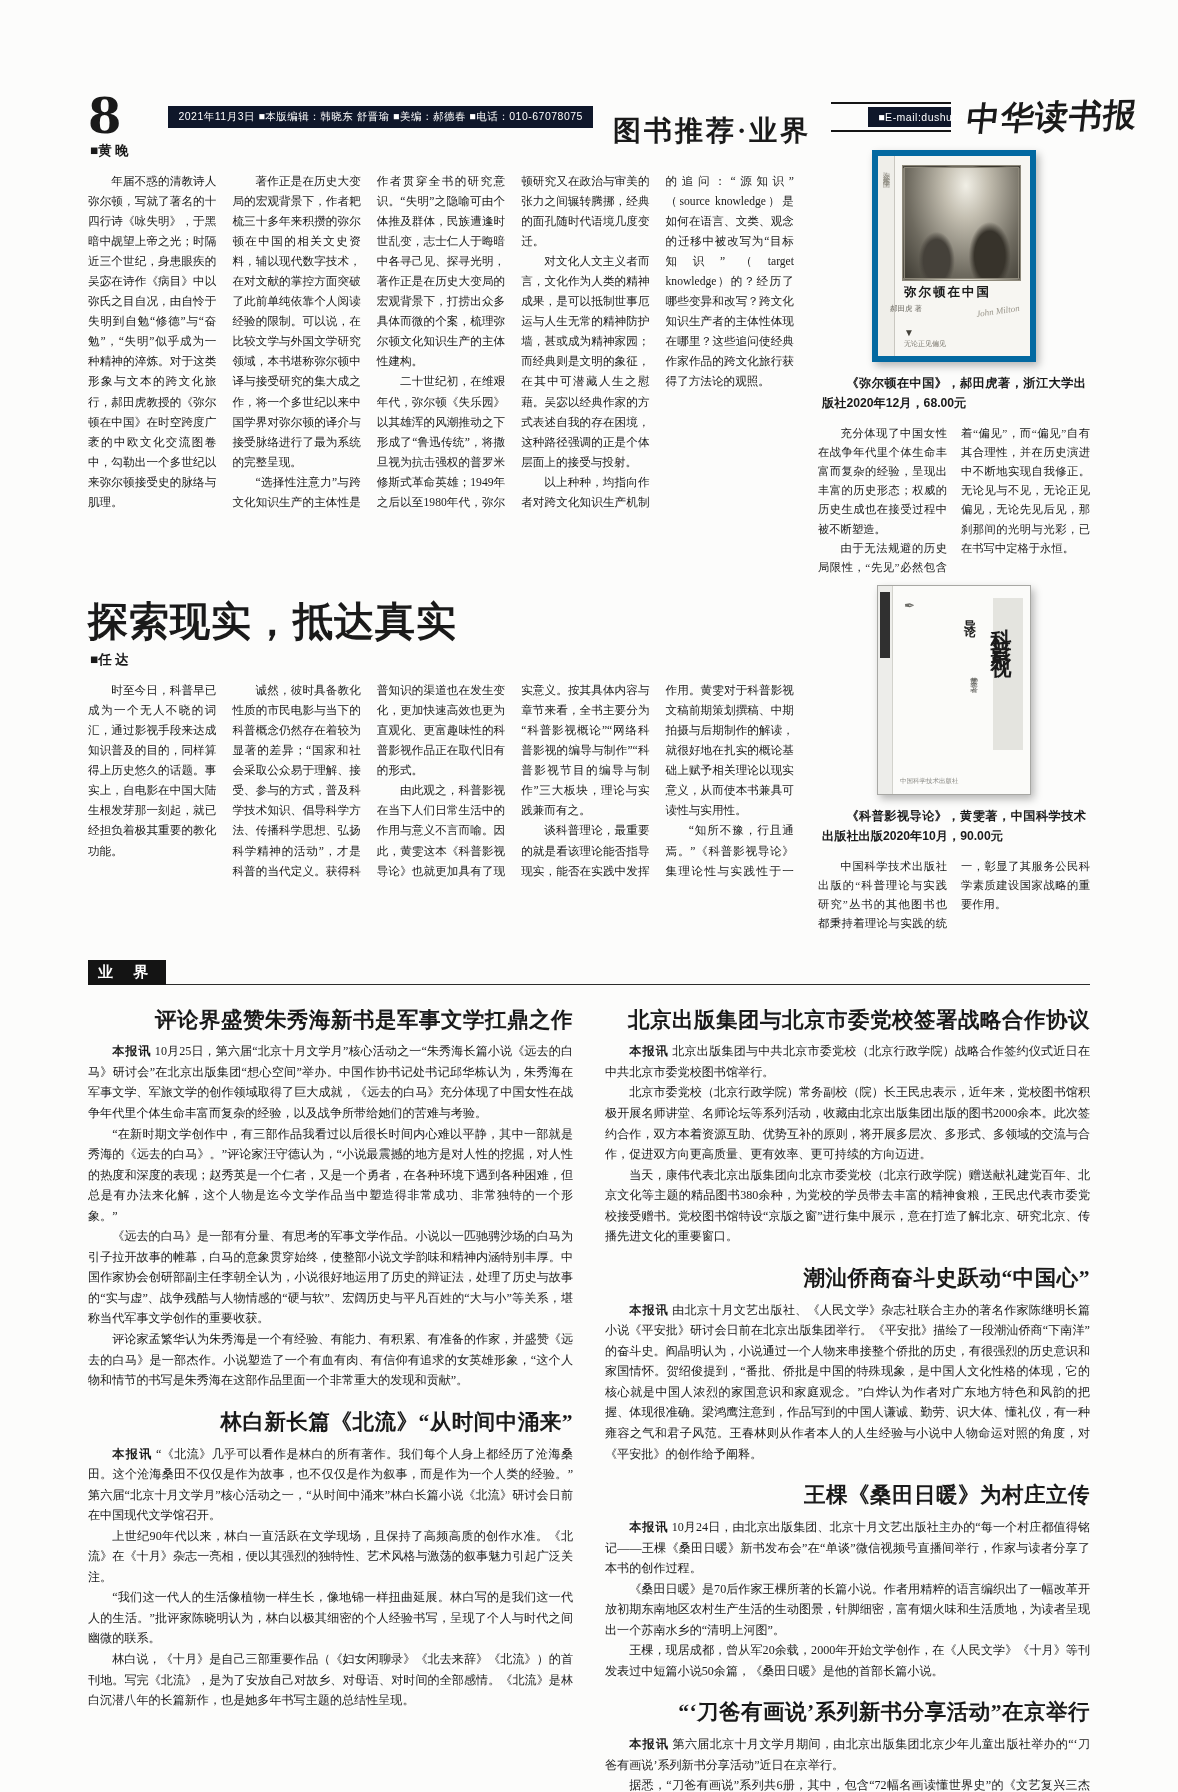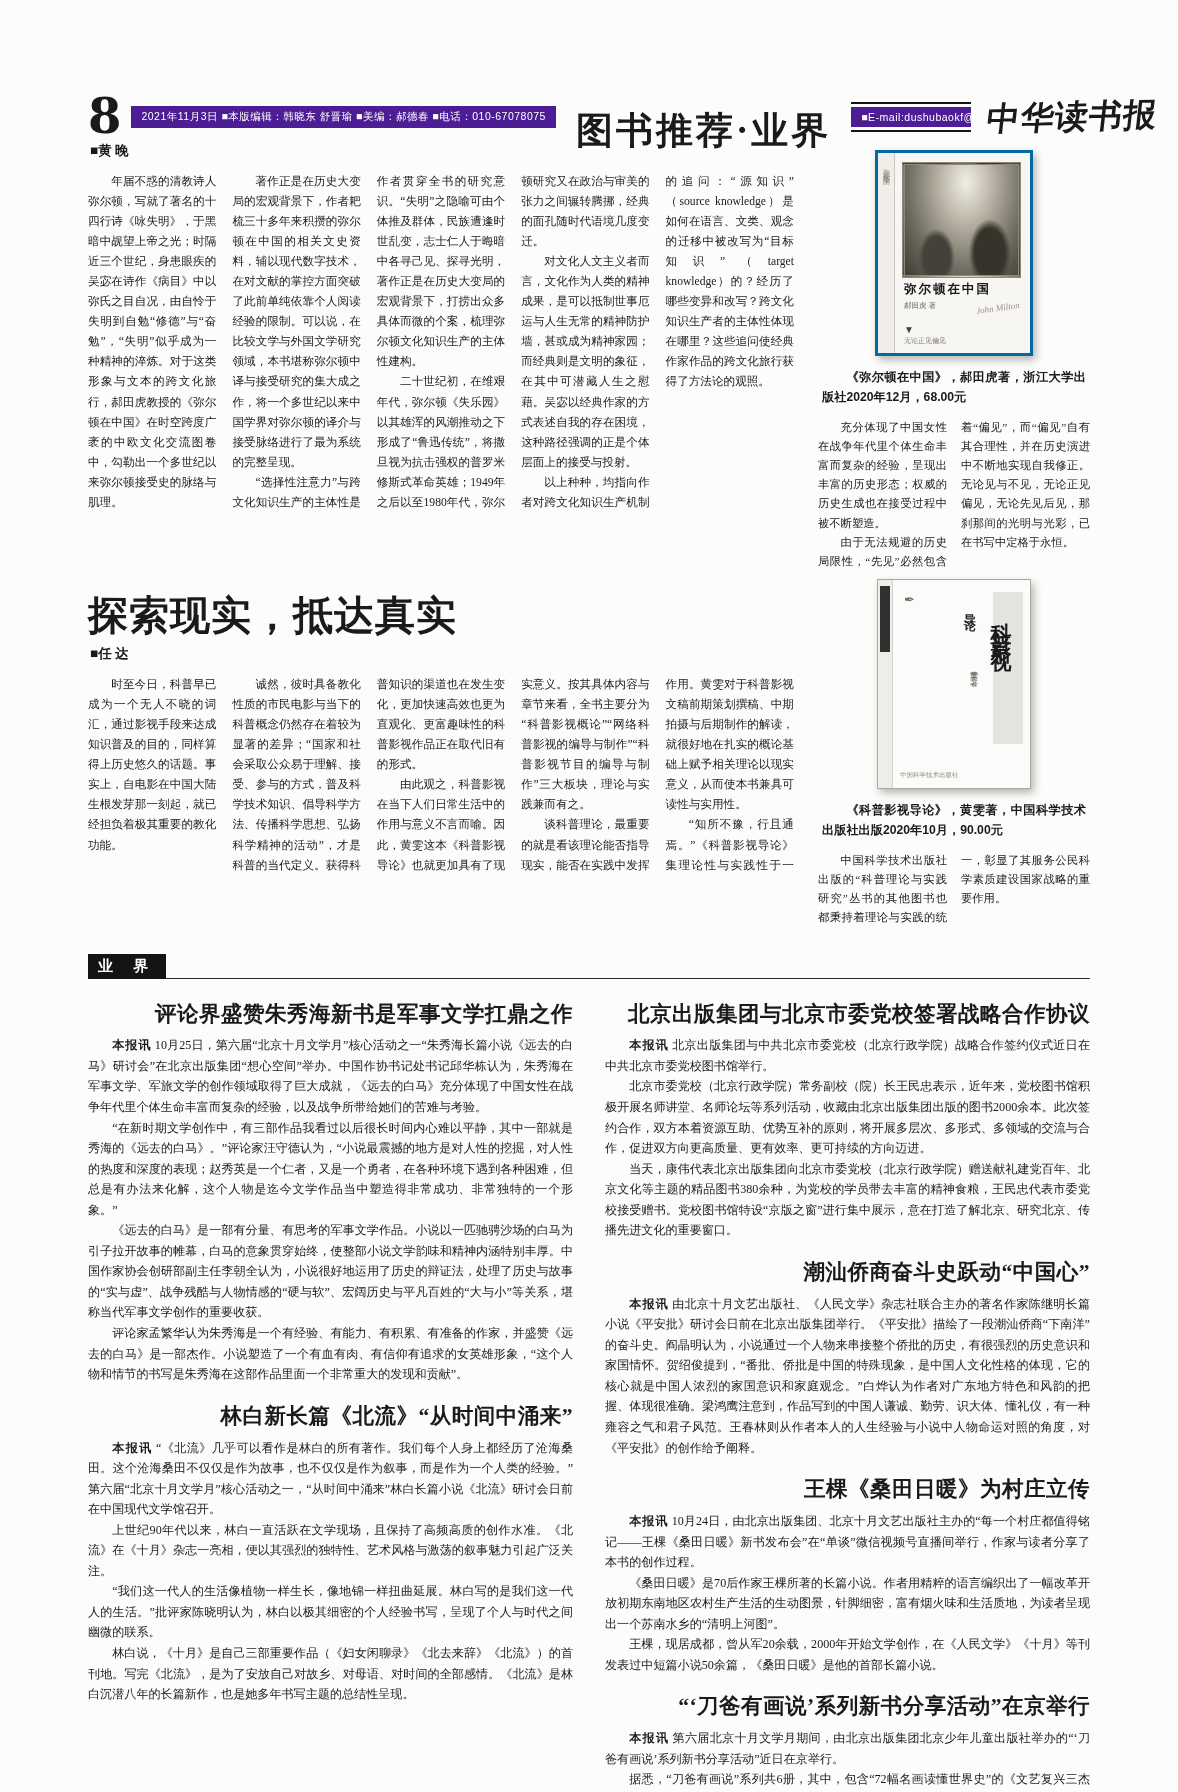--- a/index.html
+++ b/index.html
@@ -4,54 +4,54 @@
 <style>
   html,body{margin:0;padding:0;background:#e8e8e6;}
   .page{
     width:1178px;height:1792px;margin:0 auto;background:#fcfcfb;
     box-sizing:border-box;padding:92px 88px 36px 88px;overflow:hidden;position:relative;
     font-family:"Liberation Serif","DejaVu Serif",serif;color:#1a1a1a;
   }
   
   .hdr{display:flex;align-items:center;gap:10px;height:50px;}
   .pagenum{font-size:48px;font-weight:bold;line-height:.9;font-family:"DejaVu Serif",serif;}
-  .graybar{background:#4c1d95;color:#fff;font-family:"Liberation Sans","DejaVu Sans",sans-serif;
-    font-size:10.5px;padding:4px 10px;white-space:nowrap;letter-spacing:.5px;}
-  .sec-title{font-size:37px;font-weight:bold;white-space:nowrap;letter-spacing:3px;padding:0 10px;margin-top:27px;}
+  .graybar{background:#0f172a;color:#fff;font-family:"Liberation Sans","DejaVu Sans",sans-serif;
+    font-size:10.5px;padding:4px 10px;white-space:nowrap;letter-spacing:.5px;margin-left:37px;}
+  .sec-title{font-size:28px;font-weight:bold;white-space:nowrap;letter-spacing:3px;padding:0 10px;margin-top:27px;}
   .rgt{flex:1;display:flex;flex-direction:column;gap:3px;min-width:120px;}
   .hline{height:2px;background:#151515;}
   .rgt .graybar{text-align:center;}
   .masthead{font-size:33px;font-weight:bold;white-space:nowrap;
     transform:skewX(-8deg) rotate(-1.5deg);letter-spacing:1px;padding-left:6px;}
   
   .feature{display:flex;gap:24px;}
   .f-main{flex:1;min-width:0;}
   .f-title{font-size:38px;font-weight:bold;margin:16px 0 6px 0;letter-spacing:1px;line-height:1.15;}
   .f-title.small{font-size:40px;margin-top:22px;}
   .byline{font-size:13.5px;font-weight:bold;margin:0 0 12px 2px;}
   .cols5{column-count:5;column-gap:16px;font-size:11.6px;line-height:1.73;text-align:justify;overflow:hidden;}
   .cols5.h1x{height:352px;}
   .cols5.h2x{height:214px;}
   p{margin:0;text-indent:2em;}
   .sidebar{width:272px;flex:0 0 272px;display:flex;flex-direction:column;align-items:center;padding-top:8px;}
   .caption{font-size:12.2px;font-weight:bold;line-height:1.62;text-align:justify;text-indent:2em;
     margin:12px 4px 10px 4px;font-family:"Liberation Sans","DejaVu Sans",sans-serif;}
   .side-cols{column-count:2;column-gap:14px;font-size:11.3px;line-height:1.7;text-align:justify;width:100%;overflow:hidden;}
   
-  .cover1{width:152px;height:200px;background:#f7f6f2;border:3px solid #0369a1;position:relative;
+  .cover1{width:152px;height:200px;background:#f7f6f2;border:6px solid #0369a1;position:relative;
     box-shadow:3px 4px 8px rgba(0,0,0,.28);}
   .cover1 .spine{position:absolute;left:0;top:0;bottom:0;width:16px;border-right:1px solid #c9c7c0;background:#efeee9;}
   .spine-txt{writing-mode:vertical-rl;font-size:7px;color:#8c897f;position:absolute;top:10px;left:3px;letter-spacing:2px;}
   .engraving{position:absolute;top:9px;left:24px;right:9px;height:110px;border:3px double #8d887a;
     background:
       radial-gradient(ellipse 30% 50% at 75% 80%, #37332b 0 45%, rgba(0,0,0,0) 62%),
       radial-gradient(ellipse 26% 42% at 28% 84%, #45413a 0 45%, rgba(0,0,0,0) 62%),
       radial-gradient(ellipse at 54% 16%, #f1efe6 0%, #c2bdaf 26%, #6e6a5f 68%, #3f3c34 100%);}
   .c1-title{position:absolute;left:26px;top:128px;font-size:12.5px;font-weight:bold;letter-spacing:2px;}
-  .c1-author{position:absolute;left:26px;top:148px;font-size:7.5px;color:#66635b;}
+  .c1-author{position:absolute;left:12px;top:148px;font-size:7.5px;color:#66635b;}
   .c1-sign{position:absolute;right:10px;top:150px;font-size:9px;color:#9a968b;font-style:italic;transform:rotate(-8deg);}
   .c1-pub{position:absolute;left:26px;bottom:7px;font-size:7px;color:#7a776e;}
   .c1-publogo{position:absolute;left:26px;bottom:18px;font-size:10px;color:#44413a;}
   
   .cover2{width:152px;height:208px;background:#fbfbf9;border:1px solid #a8a8a4;position:relative;
     box-shadow:3px 4px 8px rgba(0,0,0,.28);}
   .cover2 .spine{position:absolute;left:0;top:0;bottom:0;width:14px;border-right:1px solid #d2d2cc;background:#ededea;}
   .cover2 .spine::before{content:"";position:absolute;top:6px;left:2px;right:2px;height:66px;background:#303030;}
   .k2-band{position:absolute;right:7px;top:12px;bottom:44px;width:30px;background:#e4e4df;}
   .k2-title{position:absolute;right:15px;top:26px;writing-mode:vertical-rl;font-weight:bold;

